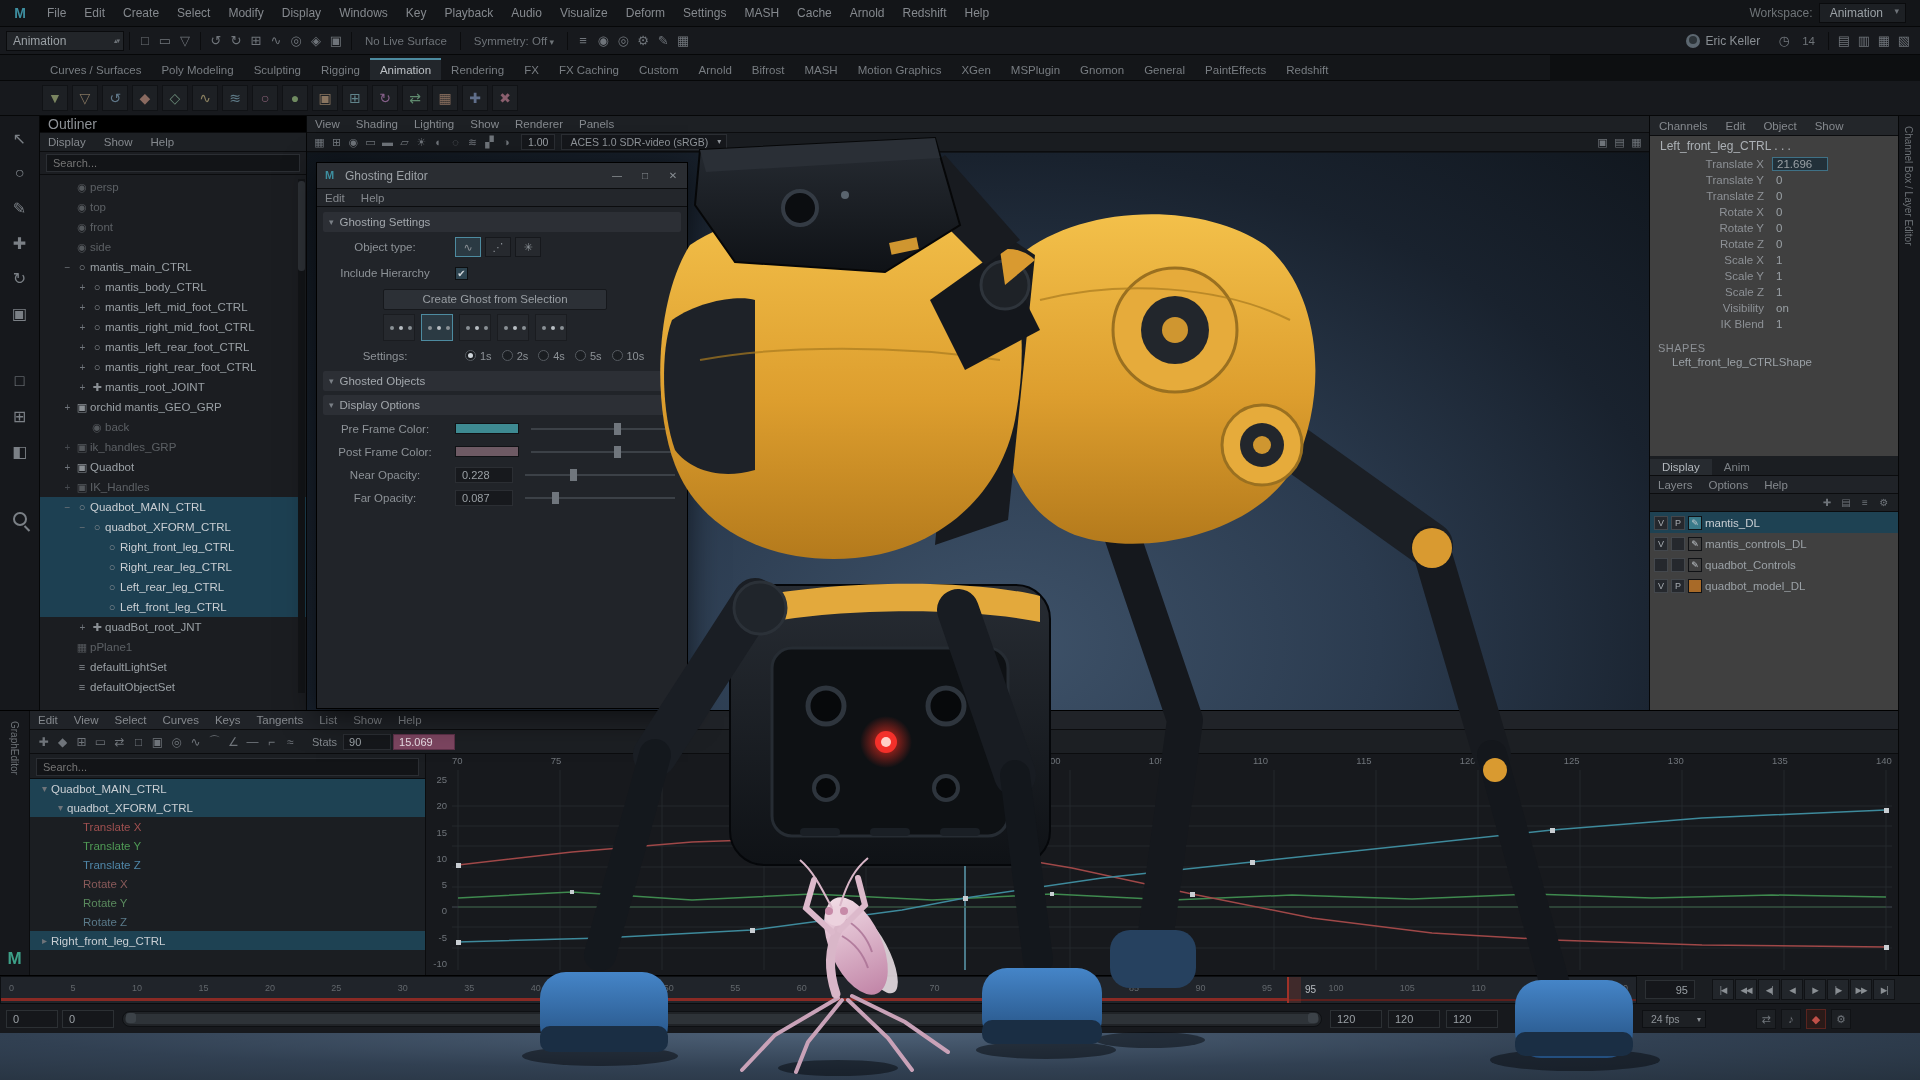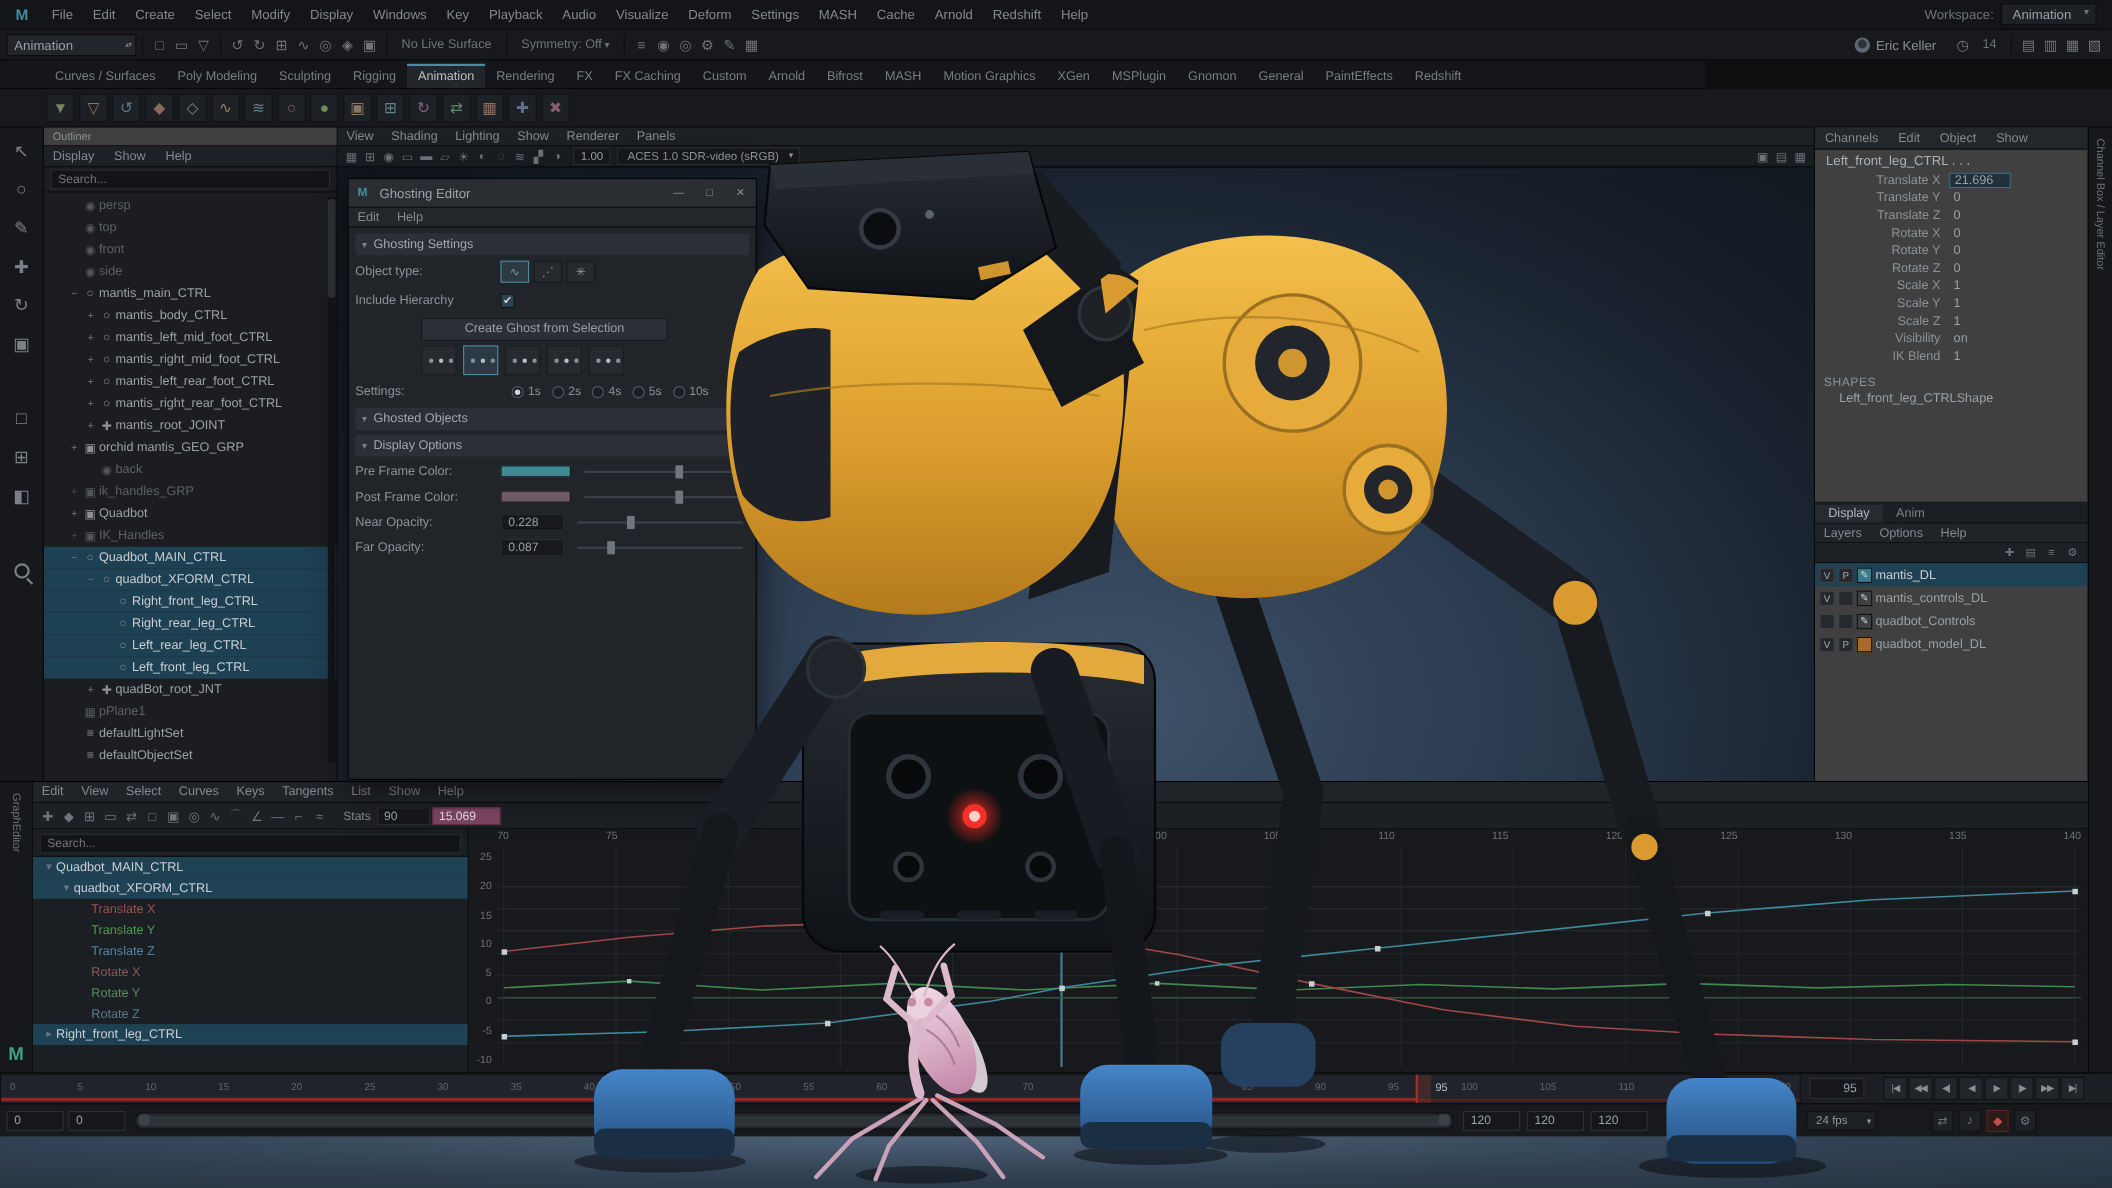--- a/index.html
+++ b/index.html
@@ -1,20 +1,20 @@
 <!DOCTYPE html>
 <html><head>
 <meta charset="utf-8">
 <style>
 *{margin:0;padding:0;box-sizing:border-box}
 html,body{overflow:hidden;background:#000}
 body{font-family:"Liberation Sans","DejaVu Sans",sans-serif}
 #root{position:relative;width:1920px;height:1080px;background:#0d0f11;color:#82878c;font-size:12px;overflow:hidden}
 .abs{position:absolute}
-.row{display:flex;align-items:center}
+.row{display:flex;}
 .icon{display:inline-flex;align-items:center;justify-content:center;color:#6f747a;font-size:13px;width:20px;height:20px}
 .vsep{width:1px;height:18px;background:#0b0c0e;margin:0 5px}
 
 #menubar{left:0;top:0;width:1920px;height:27px;background:#131518;border-bottom:1px solid #060708;display:flex;align-items:center}
 .maya-logo{width:24px;height:18px;margin:0 6px 0 8px;color:#3e8fa0;font-weight:bold;font-size:14px;display:flex;align-items:center;justify-content:center}
 .mi{padding:0 9px;font-size:12px;color:#85898e;cursor:default}
 #menubar .spacer{flex:1}
 .ws-label{color:#6f7478;margin-right:6px}
 .ws-box{background:#1d2024;border:1px solid #0a0b0d;padding:2px 22px 2px 10px;color:#9aa0a5;position:relative;margin-right:14px}
 .ws-box::after{content:"▾";position:absolute;right:6px;top:2px;font-size:9px;color:#6f747a}
@@ -34,21 +34,21 @@
 #shelficons{left:0;top:81px;width:1920px;height:35px;background:#17191d;border-bottom:1px solid #060708;display:flex;align-items:center;gap:4px;padding-left:42px}
 .shelf-ic{width:26px;height:26px;background:#1d2024;border:1px solid #101215;display:flex;align-items:center;justify-content:center;font-size:14px}
 
 #toolbox{left:0;top:116px;width:40px;height:594px;background:#16181c;border-right:1px solid #060708;display:flex;flex-direction:column;align-items:center;padding-top:8px;gap:7px}
 .tool{width:28px;height:28px;display:flex;align-items:center;justify-content:center;font-size:16px;color:#7b8086}
 .tool-gap{height:26px}
 .magnifier{width:14px;height:14px;border:2px solid #7b8086;border-radius:50%;position:relative}
 .magnifier::after{content:"";position:absolute;width:2px;height:7px;background:#7b8086;left:11px;top:11px;transform:rotate(-45deg)}
 
 #outliner{left:40px;top:116px;width:267px;height:594px;background:#1b1d21;border-right:1px solid #060708;display:flex;flex-direction:column}
-.panel-title{height:17px;background:#404040;font-size:10px;color:#8d9196;display:flex;align-items:center;padding-left:8px;border-bottom:1px solid #0b0c0e}
+.panel-title{height:17px;background:#000000;font-size:14px;color:#8d9196;display:flex;align-items:center;padding-left:8px;border-bottom:1px solid #0b0c0e}
 .panel-menus{height:19px;display:flex;align-items:center;gap:2px;background:#1d2024;border-bottom:1px solid #0b0c0e}
 .panel-menus .mi{padding:0 8px;font-size:11.5px}
 .search-wrap{padding:2px 6px;border-bottom:1px solid #0b0c0e}
 .search-input{width:100%;height:18px;background:#121417;border:1px solid #2b2e33;color:#85898e;font-size:11px;padding:0 6px;font-family:inherit}
 .out-tree{flex:1;position:relative;overflow:hidden;padding-top:2px}
 .out-row{height:20px;display:flex;align-items:center;font-size:11.5px;color:#9aa0a5;padding-left:calc(6px + var(--ind,0)*15px);white-space:nowrap}
 .out-row.dim{opacity:.5}
 .out-row.selected{background:#1d4052;color:#c9ced3}
 .twisty{width:13px;color:#6f747a;font-size:10px;text-align:center}
 .oicon{width:16px;font-size:11px;color:#8a8f94;text-align:center}
@@ -69,21 +69,21 @@
 .dlg-title{height:26px;background:#2a2d32;display:flex;align-items:center;padding-left:8px;border-bottom:1px solid #0b0c0e}
 .dlg-title .dlg-ic{width:16px;height:14px;color:#3e8fa0;font-weight:bold;font-size:11px}
 .dlg-title .t{flex:1;font-size:12px;color:#9da2a7;padding-left:4px}
 .win-btn{width:28px;height:26px;display:flex;align-items:center;justify-content:center;font-size:10px;color:#8a8f94}
 .dlg-menus{height:18px;display:flex;align-items:center;background:#23262b;border-bottom:1px solid #0b0c0e}
 .dlg-menus .mi{padding:0 8px;font-size:11.5px}
 .dlg-body{flex:1;padding:5px 6px;display:flex;flex-direction:column;gap:4px;overflow:hidden}
 .sec-hdr{height:20px;background:#2c2f35;border-radius:2px;display:flex;align-items:center;font-size:11.5px;color:#a2a7ac;padding-left:6px}
 .sec-hdr::before{content:"▾";font-size:9px;margin-right:6px;color:#7b8086}
 .frow{display:flex;align-items:center;min-height:22px;font-size:11.5px}
-.flabel{width:132px;text-align:left;padding-right:8px;color:#8d9297;white-space:nowrap}
+.flabel{width:132px;text-align:center;padding-right:8px;color:#8d9297;white-space:nowrap}
 .ot-ic{width:26px;height:20px;background:#26292e;border:1px solid #16181c;display:flex;align-items:center;justify-content:center;font-size:11px;margin-right:4px;color:#8a9095}
 .ot-ic.selected{border-color:#4d8ba0;background:#2b3a43}
 .cb{width:13px;height:13px;background:#2d4450;border:1px solid #0d0f11;color:#cfd5d9;font-size:10px;line-height:11px;text-align:center}
 .dlg-btn{height:21px;background:#2c3036;border:1px solid #16181c;border-radius:2px;color:#999ea3;font-size:11.5px;display:flex;align-items:center;justify-content:center;padding:0 12px;white-space:nowrap;overflow:hidden}
 .create-btn{width:224px;margin-left:60px}
 .tiles{display:flex;gap:6px;margin-left:60px}
 .tile{width:32px;height:27px;background:#26292e;border:1px solid #1a1c20;position:relative}
 .tile.selected{border-color:#4d8ba0;background:#2b3a43}
 .tile i{position:absolute;width:4px;height:4px;border-radius:50%;background:#8a9095;left:6px;top:11px;box-shadow:9px 0 0 #b9bec3,18px 0 0 #8a9095}
 .radio{width:11px;height:11px;border-radius:50%;border:1px solid #565b61;background:#1a1d21;display:inline-block;margin:0 4px 0 10px}

